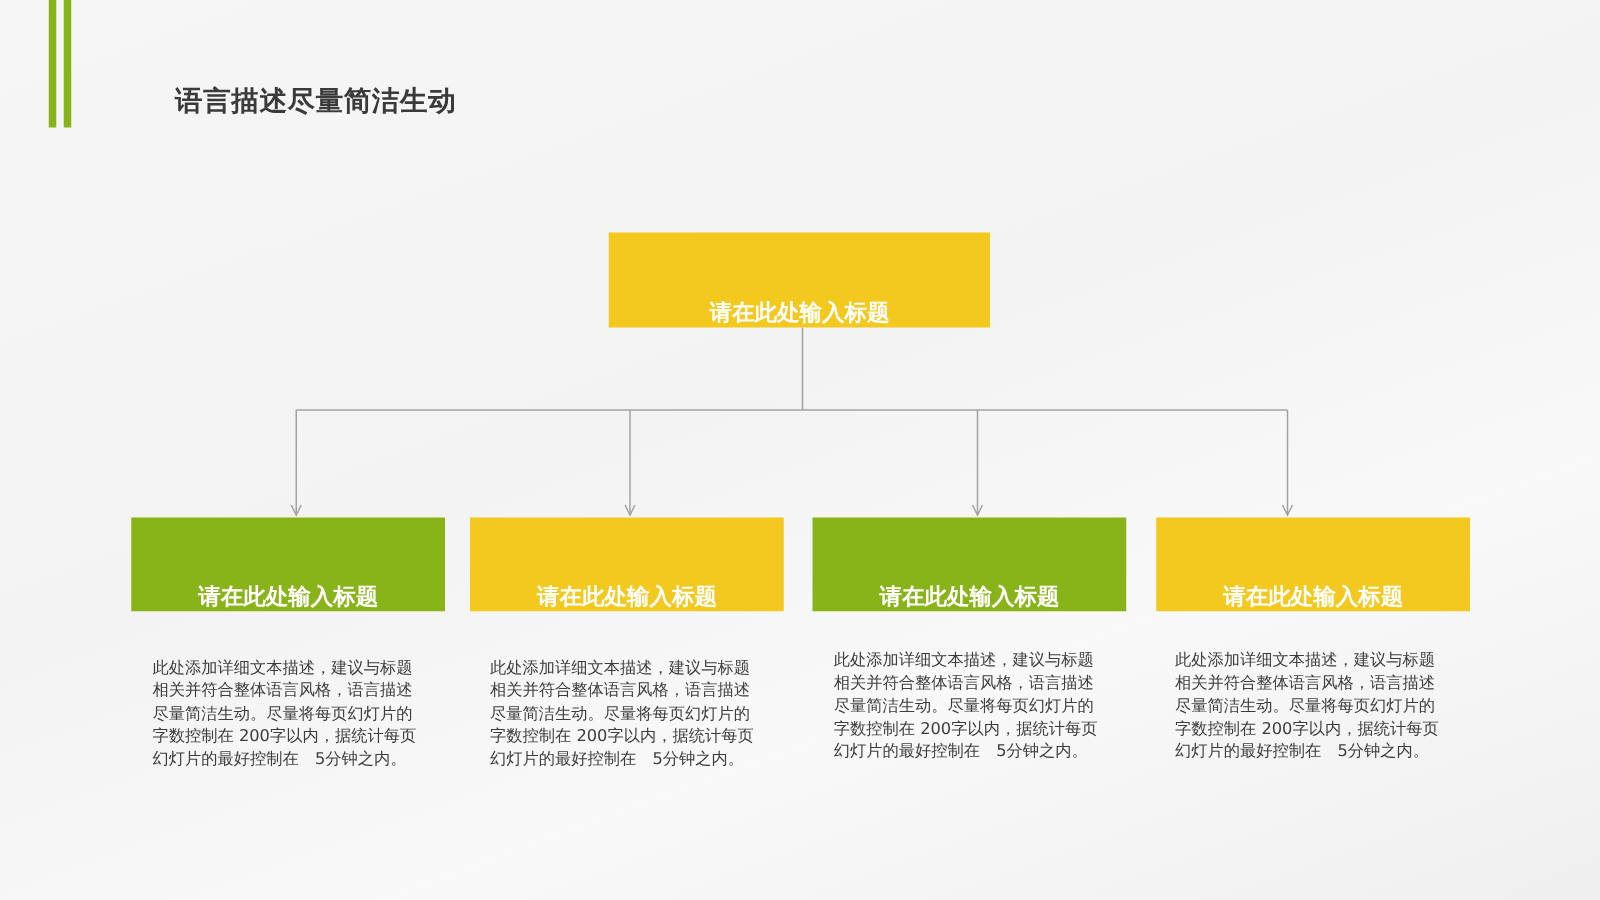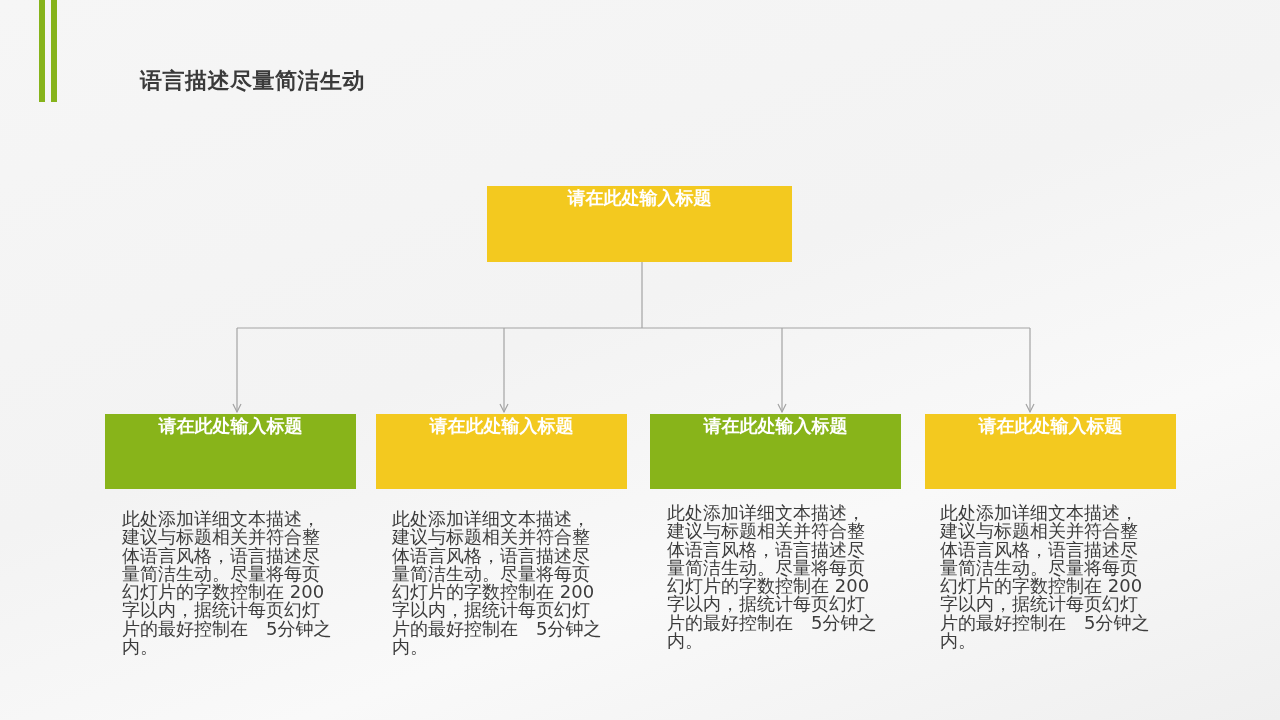--- a/index.html
+++ b/index.html
@@ -10,32 +10,33 @@
   }
   .bar { position: absolute; top: 0; width: 6px; height: 102px; background: #86b31b; }
   .bar1 { left: 39px; }
   .bar2 { left: 51px; }
   .page-title {
     position: absolute; left: 140px; top: 66px;
     font-size: 22px; font-weight: bold; color: #3a3a3a; letter-spacing: 0.5px;
     white-space: nowrap;
   }
   .box {
-    position: absolute; display: flex; align-items: flex-start; justify-content: center;
+    position: absolute; display: flex; align-items: flex-end; justify-content: center;
     color: #ffffff; font-weight: bold; font-size: 18px; white-space: nowrap;
   }
   .yellow { background: #f3c91f; }
   .green { background: #88b41a; }
   .root-box { left: 487px; top: 186px; width: 305px; height: 76px; }
   .child-box { top: 414px; width: 251px; height: 75px; }
   .desc {
     position: absolute; width: 212px;
     font-family: "DejaVu Sans", sans-serif;
-    font-size: 18px; line-height: 18.3px; color: #3c3c3c;
+    font-size: 13px; line-height: 18.3px; color: #3c3c3c;
     word-break: break-all;
+    margin-top: 16px;
   }
   svg.connectors { position: absolute; left: 0; top: 0; }
 </style>
 </head>
 <body>
 
 <div class="bar bar1"></div>
 <div class="bar bar2"></div>
 
 <div class="page-title">语言描述尽量简洁生动</div>

